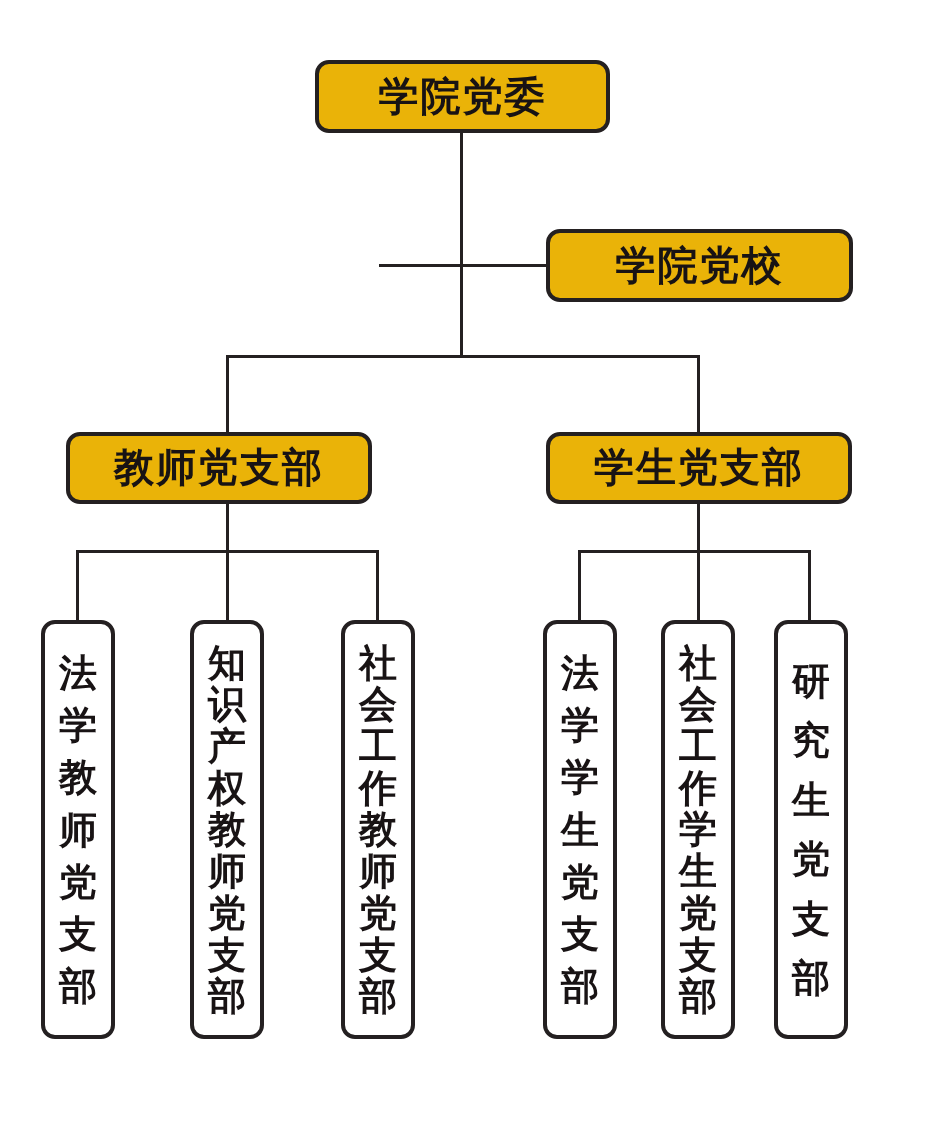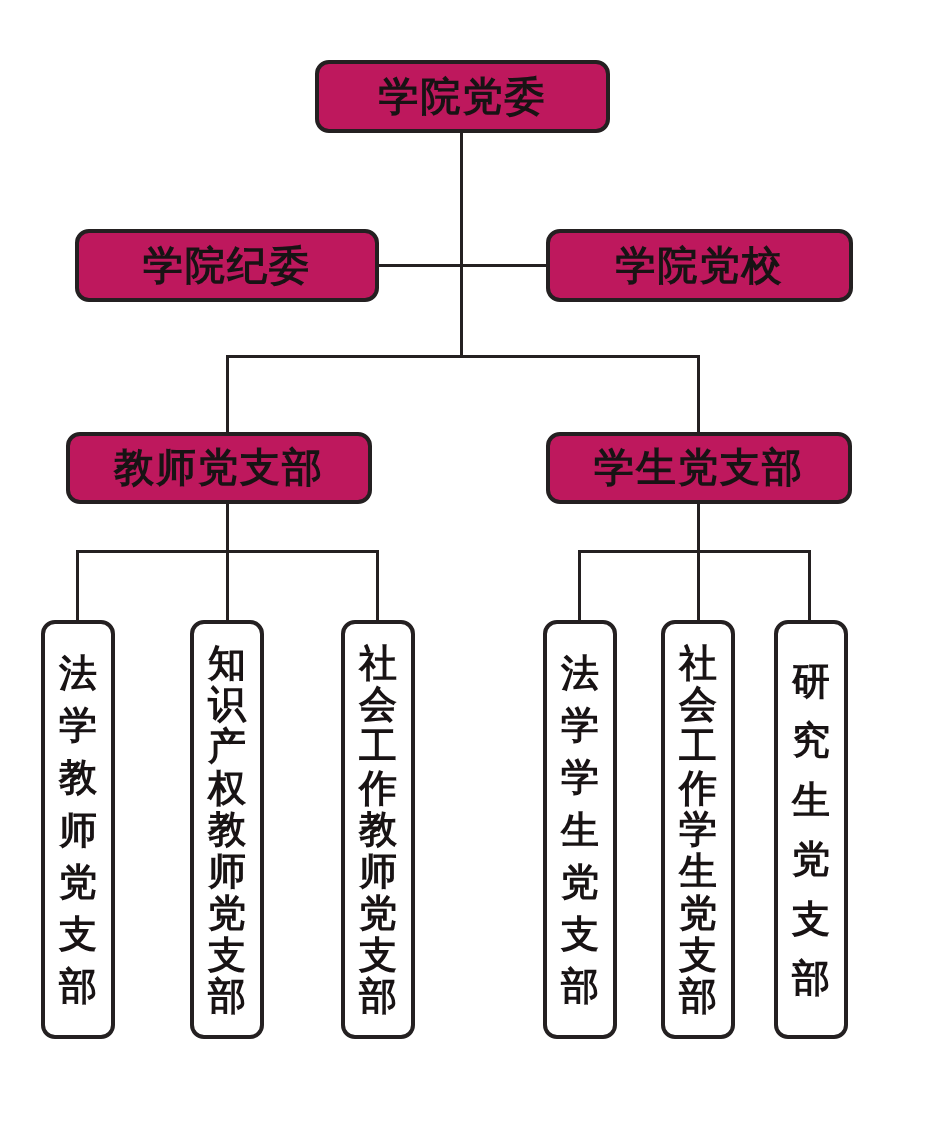--- a/index.html
+++ b/index.html
@@ -12,21 +12,21 @@
     width: 944px;
     height: 1122px;
     background: #ffffff;
     font-family: "Liberation Serif", "DejaVu Serif", serif;
     overflow: hidden;
   }
   
   .node {
     position: absolute;
     box-sizing: border-box;
-    background: #be185d;
+    background: #eab308;
     border: 4px solid #242021;
     border-radius: 14px;
     display: flex;
     align-items: center;
     justify-content: center;
   }
   .node .hlabel {
     font-size: 40px;
     font-weight: 700;
     color: #181314;
@@ -81,23 +81,20 @@
   <div class="line" style="left:697px; top:503px; width:3px; height:49px;"></div>
   <div class="line" style="left:578px; top:550px; width:233px; height:3px;"></div>
   <div class="line" style="left:578px; top:550px; width:3px; height:72px;"></div>
   <div class="line" style="left:697px; top:550px; width:3px; height:72px;"></div>
   <div class="line" style="left:808px; top:550px; width:3px; height:72px;"></div>
 
   <div class="node" style="left:315px; top:60px; width:295px; height:73px;">
     <span class="hlabel">学院党委</span>
   </div>
 
-  <div class="node" style="left:75px; top:229px; width:304px; height:73px;">
-    <span class="hlabel">学院纪委</span>
-  </div>
   <div class="node" style="left:546px; top:229px; width:307px; height:73px;">
     <span class="hlabel">学院党校</span>
   </div>
 
   <div class="node" style="left:66px; top:432px; width:306px; height:72px;">
     <span class="hlabel">教师党支部</span>
   </div>
   <div class="node" style="left:546px; top:432px; width:306px; height:72px;">
     <span class="hlabel">学生党支部</span>
   </div>

